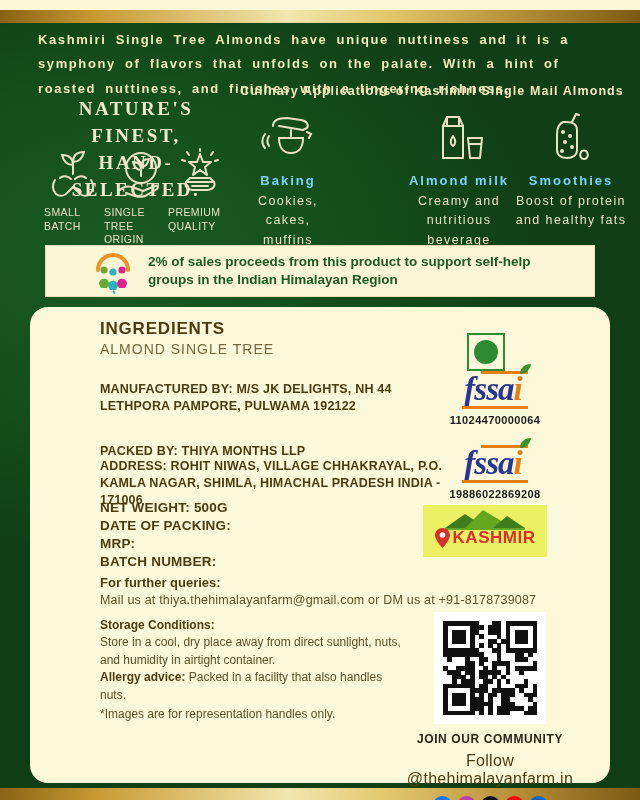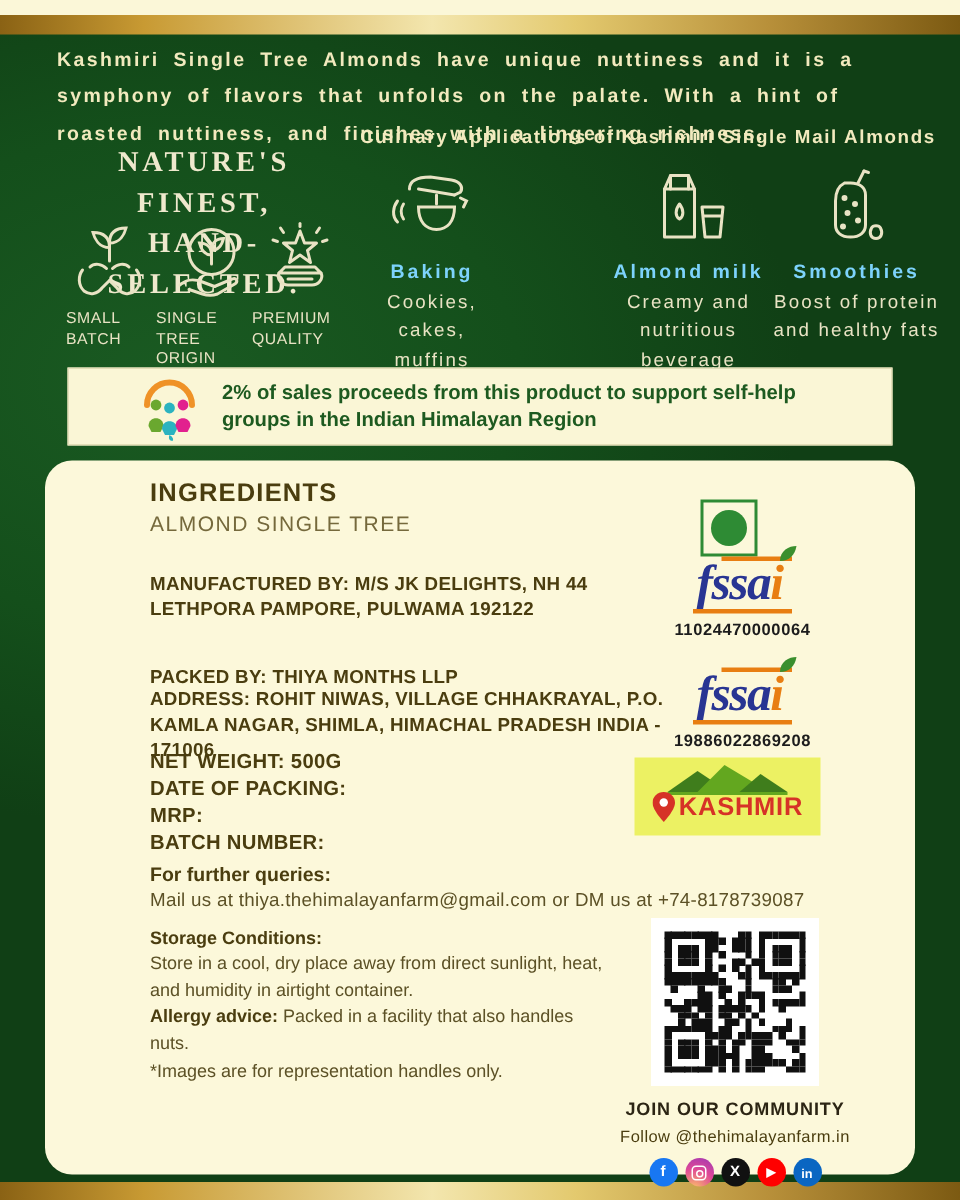--- a/index.html
+++ b/index.html
@@ -93,21 +93,21 @@
   .storage b { color:#4a3d0f; }
   .storage-best { font-weight:bold; color:#4a3d0f; margin-top:1px; }
   .storage-disclaimer { margin-top:2px; }
 
   .qr { left:404px; top:305px; width:112px; height:112px; background:#ffffff; padding:9px; }
   .qr-grid { position:relative; width:94px; height:94px; }
   .qr-grid i { position:absolute; background:#101010; }
 
   .community { left:365px; top:425px; width:190px; text-align:center; }
   .community-title { font-size:12px; font-weight:bold; color:#2c2514; letter-spacing:0.6px; }
-  .community-handle { margin-top:6px; font-size:11px; color:#4a3d0f; letter-spacing:0.3px; }
+  .community-handle { margin-top:6px; font-size:16px; color:#4a3d0f; letter-spacing:0.3px; }
   .social-row { margin-top:8px; display:flex; justify-content:center; gap:5px; }
   .social { width:19px; height:19px; border-radius:50%; display:flex; align-items:center; justify-content:center;
     color:#fff; font-size:10px; font-weight:bold; }
   .s-fb { background:#1877f2; }
   .s-ig { background:radial-gradient(circle at 30% 110%, #fdc468 0%, #df4996 55%, #9b36b7 100%); }
   .s-x  { background:#111111; }
   .s-yt { background:#ff0000; font-size:8px; }
   .s-li { background:#0a66c2; font-size:8.5px; }
   .ig-cam { width:10px; height:10px; border:1.4px solid #fff; border-radius:3px; position:relative; }
   .ig-cam:after { content:""; position:absolute; left:2.2px; top:2.2px; width:3px; height:3px; border:1.2px solid #fff; border-radius:50%; }
@@ -297,25 +297,25 @@
       <div class="kashmir-row">
         <svg width="15" height="20" viewBox="0 0 15 20">
           <path d="M7.5 0 C3.3 0 0 3.2 0 7.2 C0 12.2 7.5 20 7.5 20 C7.5 20 15 12.2 15 7.2 C15 3.2 11.7 0 7.5 0 Z" fill="#d63227"></path>
           <circle cx="7.5" cy="7" r="2.8" fill="#ffffff"></circle>
         </svg>
         <span class="kashmir-label">KASHMIR</span>
       </div>
     </div>
 
     <div class="abs queries-title t-dark">For further queries:</div>
-    <div class="abs queries-text">Mail us at thiya.thehimalayanfarm@gmail.com or DM us at  +74-8178739087</div>
+    <div class="abs queries-text">Mail us at thiya.thehimalayanfarm@gmail.com or DM us at  +91-8178739087</div>
 
     <div class="abs storage">
       <b>Storage Conditions:</b><br>
-      <span>Store in a cool, dry place away from direct sunlight, heat, and humidity in airtight container.</span><br>
+      <span>Store in a cool, dry place away from direct sunlight, nuts, and humidity in airtight container.</span><br>
       <b>Allergy advice:</b><span> Packed in a facility that also handles nuts.</span><br>
       <div class="storage-disclaimer">*Images are for representation handles only.</div>
     </div>
 
     <div class="abs qr">
       <div class="qr-grid" id="qr">
           <i style="left:0.00px;top:0.00px;width:4.78px;height:4.78px"></i>
           <i style="left:4.48px;top:0.00px;width:4.78px;height:4.78px"></i>
           <i style="left:8.95px;top:0.00px;width:4.78px;height:4.78px"></i>
           <i style="left:13.43px;top:0.00px;width:4.78px;height:4.78px"></i>

